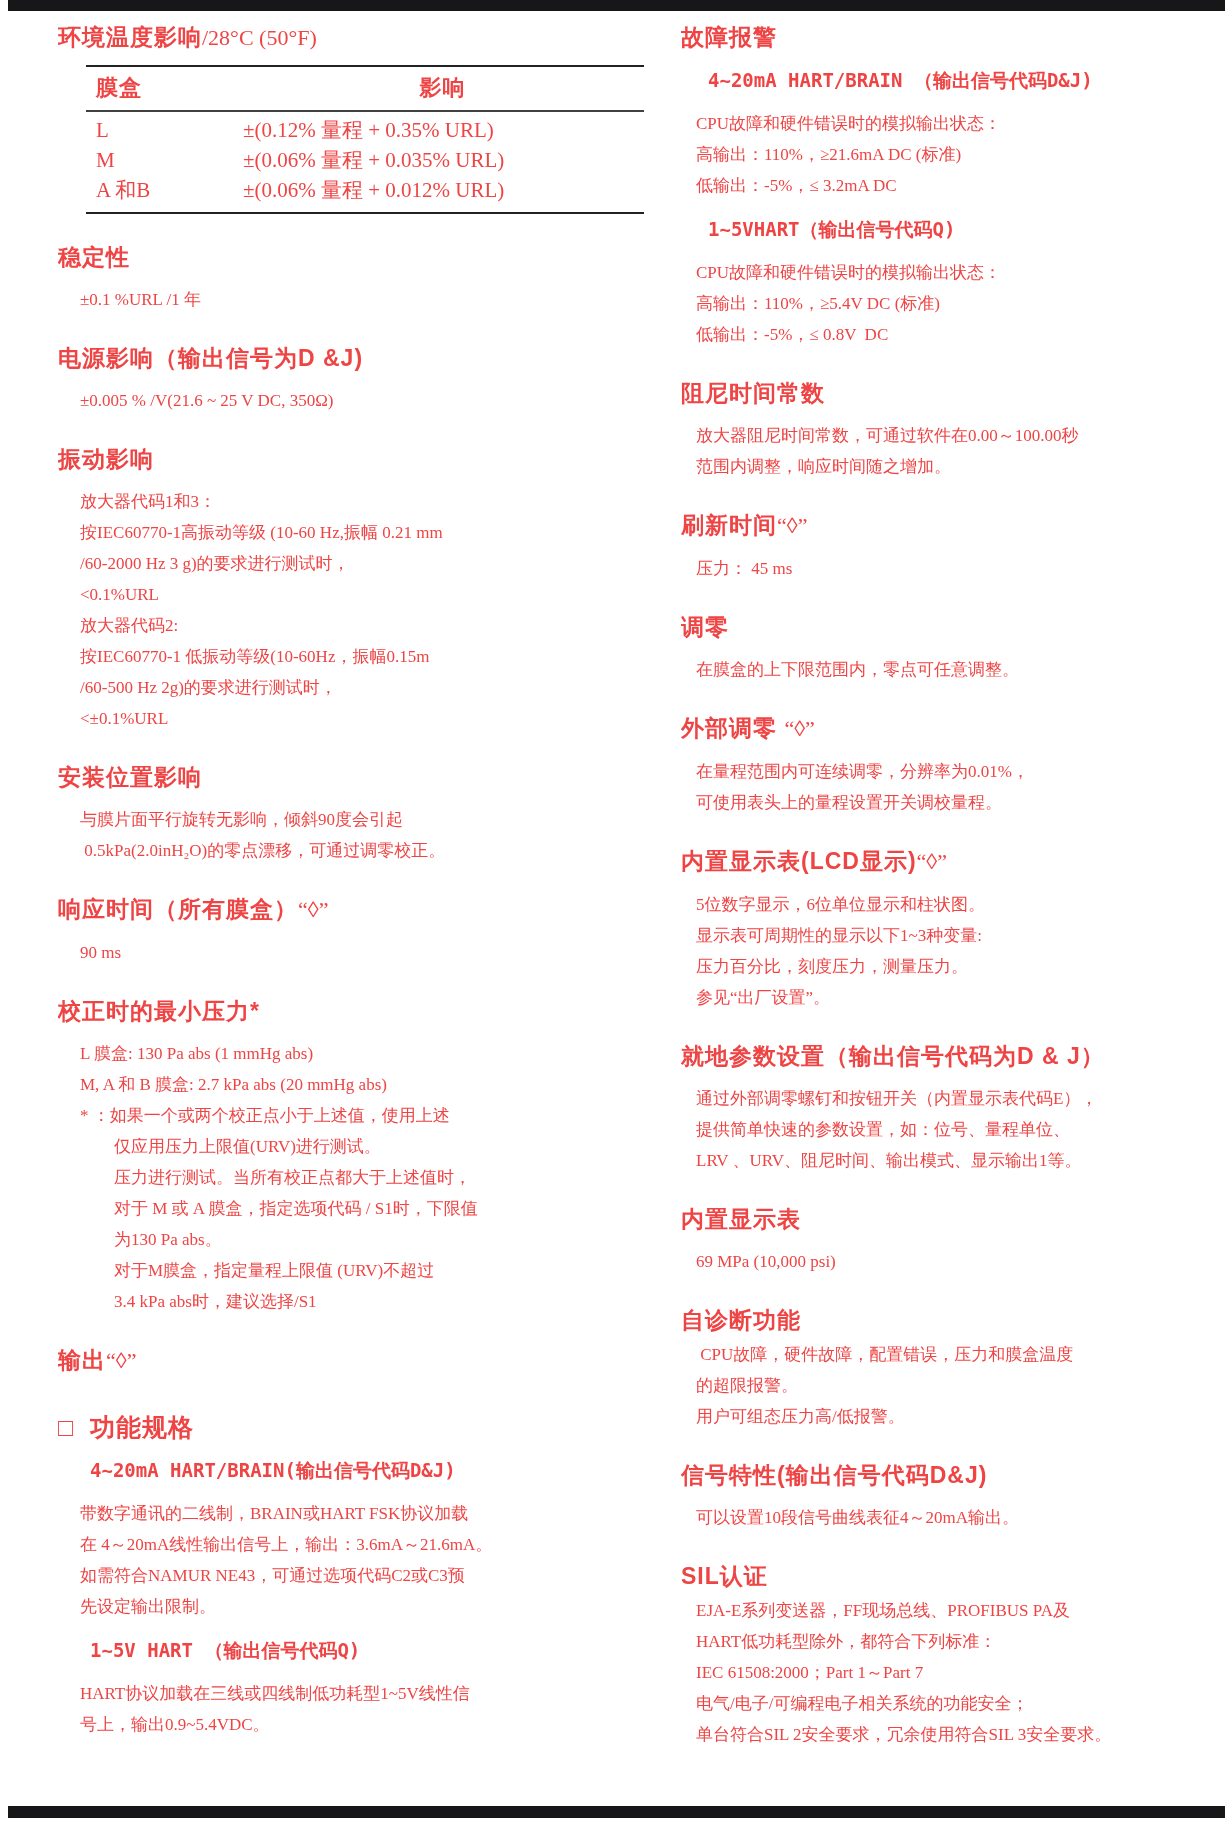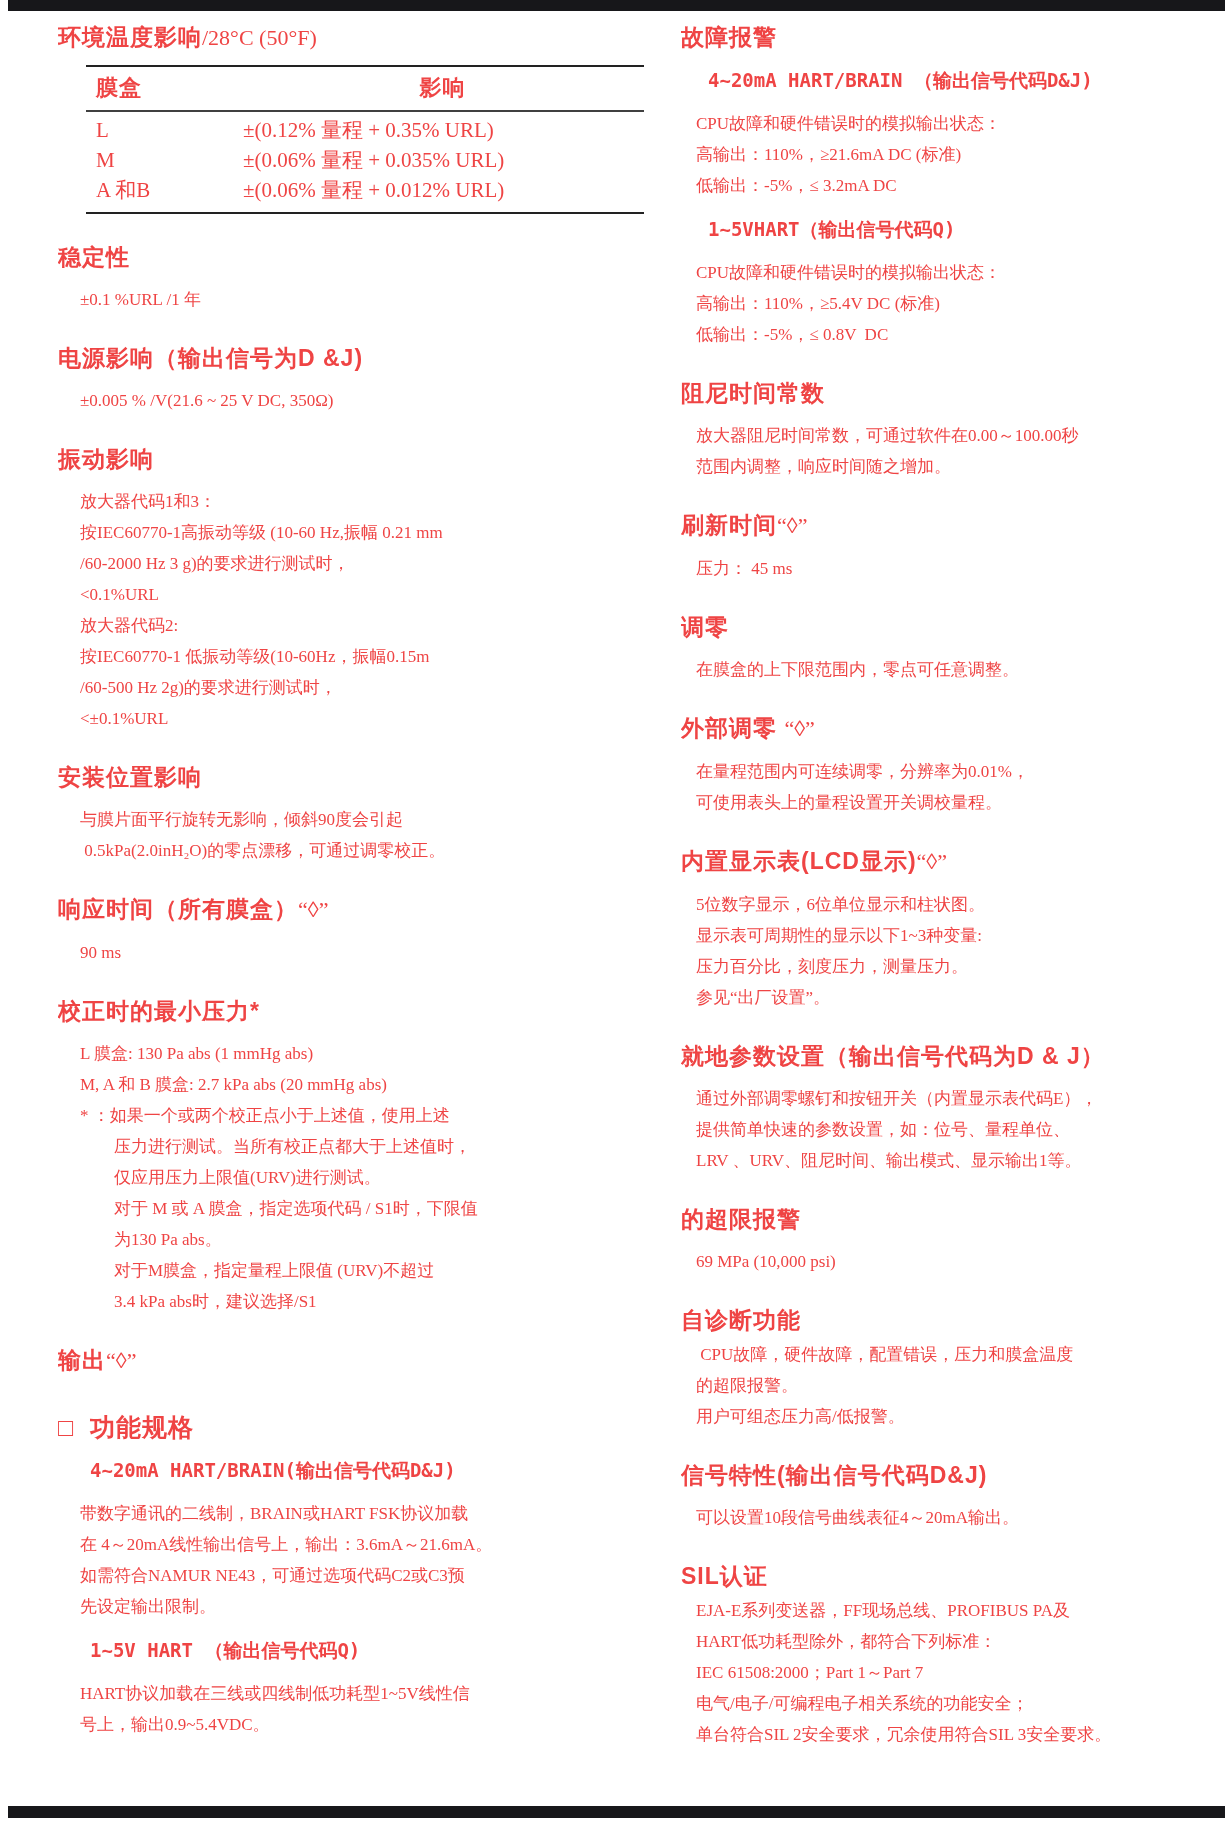--- a/index.html
+++ b/index.html
@@ -136,22 +136,22 @@
         <p class="line ind1">&lt;±0.1%URL</p>
         <h3 class="sec-h"><span>安装位置影响</span></h3>
         <p class="line ind1">与膜片面平行旋转无影响，倾斜90度会引起</p>
         <p class="line ind1"> 0.5kPa(2.0inH₂O)的零点漂移，可通过调零校正。</p>
         <h3 class="sec-h"><span>响应时间（所有膜盒）</span><span class="suffix">“◊”</span></h3>
         <p class="line ind1">90 ms</p>
         <h3 class="sec-h"><span>校正时的最小压力*</span></h3>
         <p class="line ind1">L 膜盒: 130 Pa abs (1 mmHg abs)</p>
         <p class="line ind1">M, A 和 B 膜盒: 2.7 kPa abs (20 mmHg abs)</p>
         <p class="line ind1">* ：如果一个或两个校正点小于上述值，使用上述</p>
+        <p class="line ind2">仅应用压力上限值(URV)进行测试。</p>
         <p class="line ind2">压力进行测试。当所有校正点都大于上述值时，</p>
-        <p class="line ind2">仅应用压力上限值(URV)进行测试。</p>
         <p class="line ind2">对于 M 或 A 膜盒，指定选项代码 / S1时，下限值</p>
         <p class="line ind2">为130 Pa abs。</p>
         <p class="line ind2">对于M膜盒，指定量程上限值 (URV)不超过</p>
         <p class="line ind2">3.4 kPa abs时，建议选择/S1</p>
         <h3 class="sec-h"><span>输出</span><span class="suffix">“◊”</span></h3>
         <h3 class="sec-h major"><span>□  功能规格</span></h3>
         <p class="sub">4~20mA HART/BRAIN(输出信号代码D&amp;J)</p>
         <p class="line ind1">带数字通讯的二线制，BRAIN或HART FSK协议加载</p>
         <p class="line ind1">在 4～20mA线性输出信号上，输出：3.6mA～21.6mA。</p>
         <p class="line ind1">如需符合NAMUR NE43，可通过选项代码C2或C3预</p>
@@ -182,21 +182,21 @@
         <p class="line ind1">可使用表头上的量程设置开关调校量程。</p>
         <h3 class="sec-h"><span>内置显示表(LCD显示)</span><span class="suffix">“◊”</span></h3>
         <p class="line ind1">5位数字显示，6位单位显示和柱状图。</p>
         <p class="line ind1">显示表可周期性的显示以下1~3种变量:</p>
         <p class="line ind1">压力百分比，刻度压力，测量压力。</p>
         <p class="line ind1">参见“出厂设置”。</p>
         <h3 class="sec-h"><span>就地参数设置（输出信号代码为D &amp; J）</span></h3>
         <p class="line ind1">通过外部调零螺钉和按钮开关（内置显示表代码E），</p>
         <p class="line ind1">提供简单快速的参数设置，如：位号、量程单位、</p>
         <p class="line ind1">LRV 、URV、阻尼时间、输出模式、显示输出1等。</p>
-        <h3 class="sec-h"><span>的超限报警</span></h3>
+        <h3 class="sec-h"><span>内置显示表</span></h3>
         <p class="line ind1">69 MPa (10,000 psi)</p>
         <h3 class="sec-h tight"><span>自诊断功能</span></h3>
         <p class="line ind1"> CPU故障，硬件故障，配置错误，压力和膜盒温度</p>
         <p class="line ind1">的超限报警。</p>
         <p class="line ind1">用户可组态压力高/低报警。</p>
         <h3 class="sec-h"><span>信号特性(输出信号代码D&amp;J)</span></h3>
         <p class="line ind1">可以设置10段信号曲线表征4～20mA输出。</p>
         <h3 class="sec-h tight"><span>SIL认证</span></h3>
         <p class="line ind1">EJA-E系列变送器，FF现场总线、PROFIBUS PA及</p>
         <p class="line ind1">HART低功耗型除外，都符合下列标准：</p>

